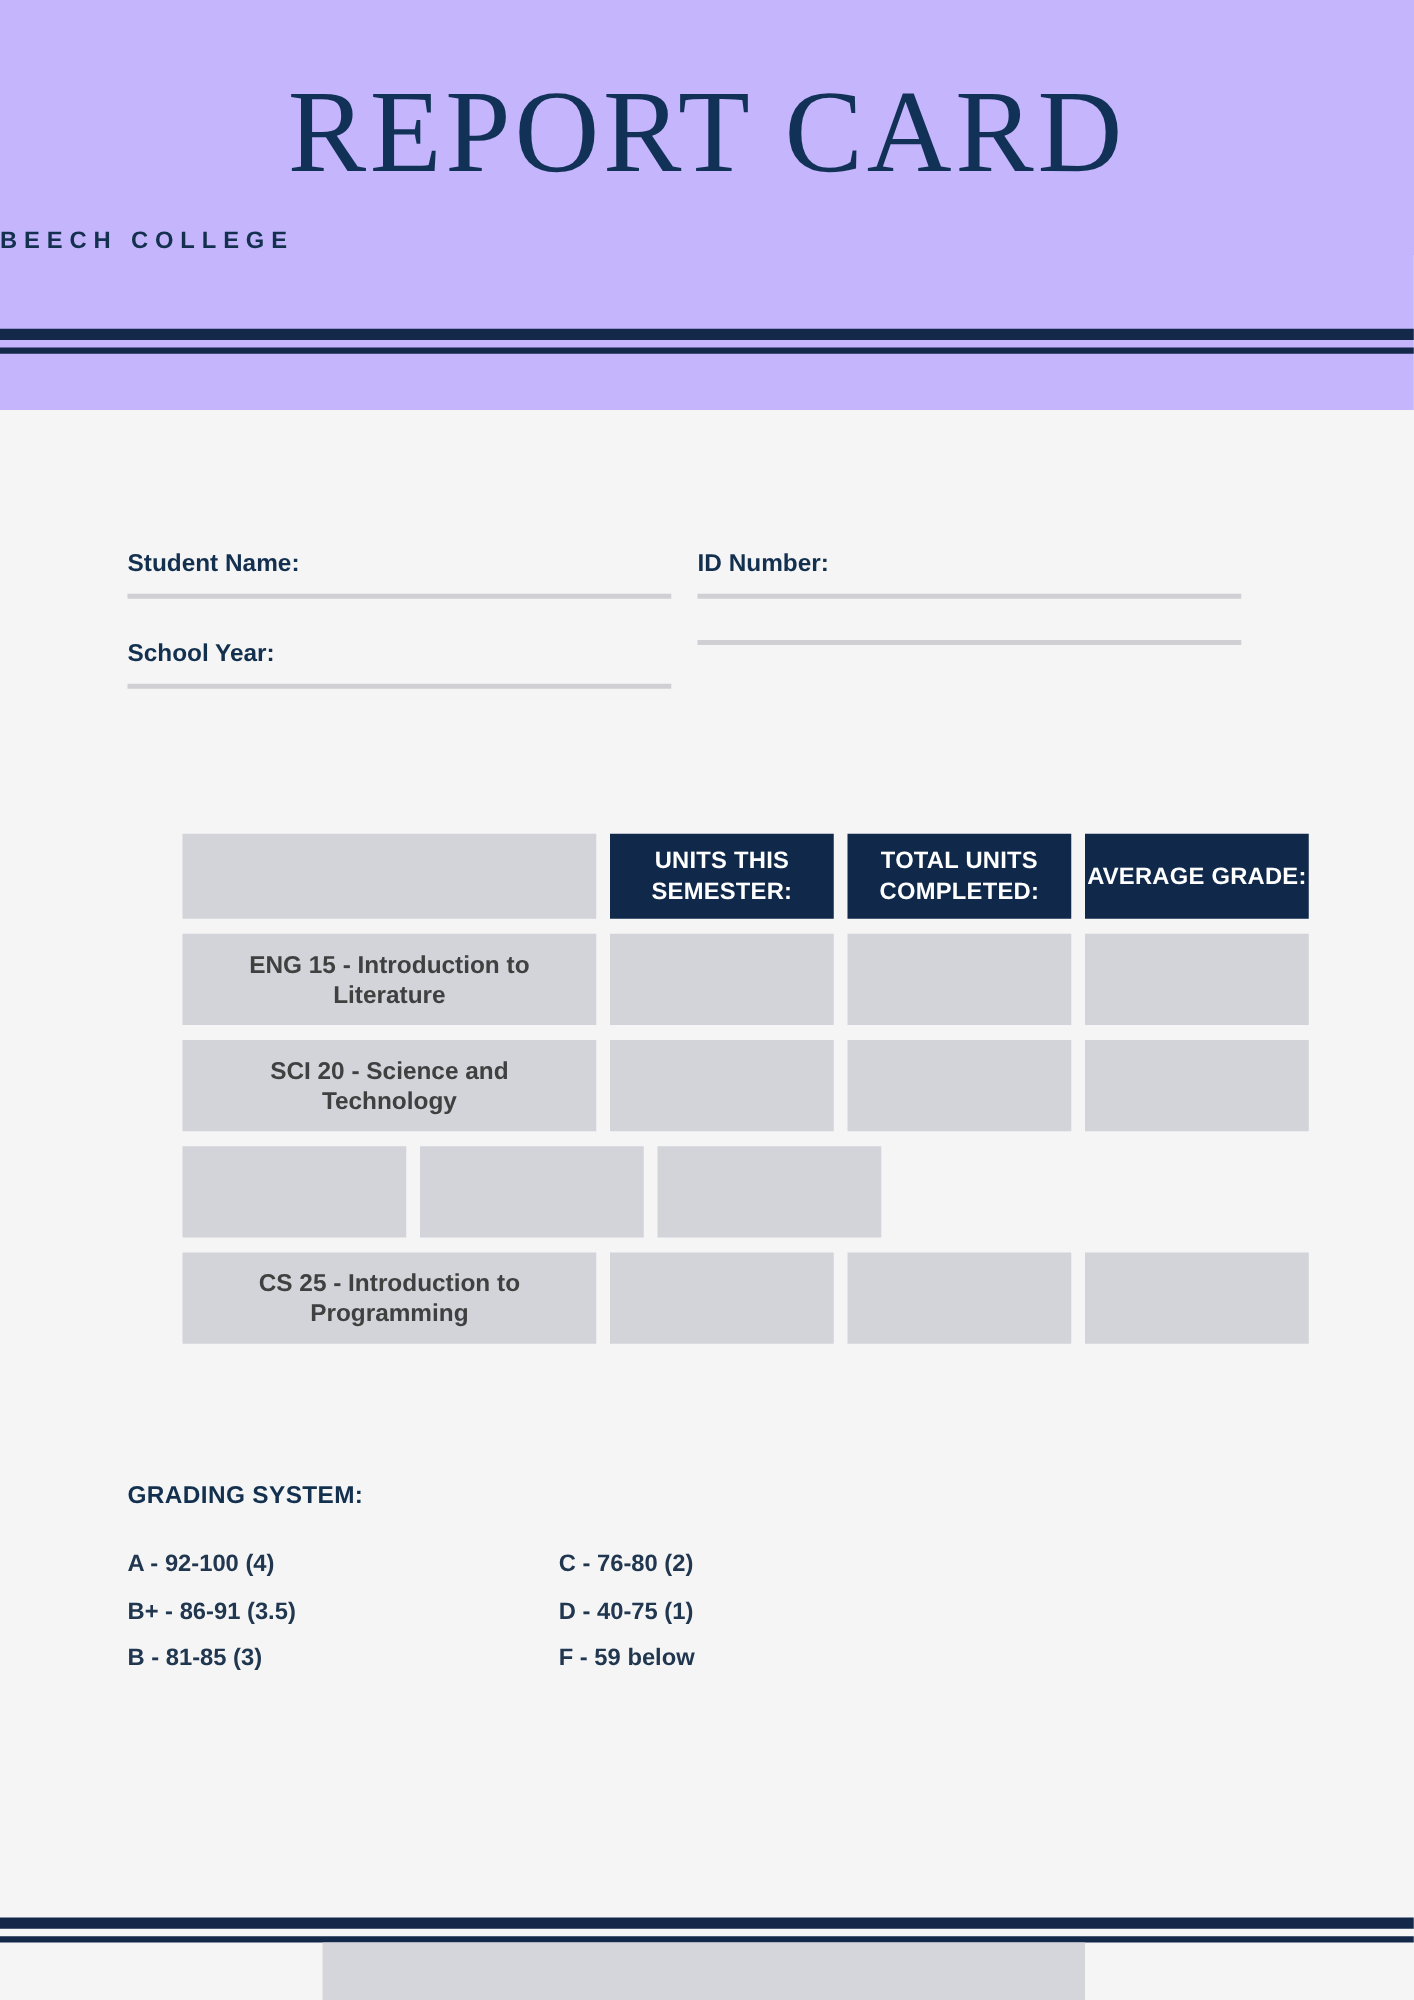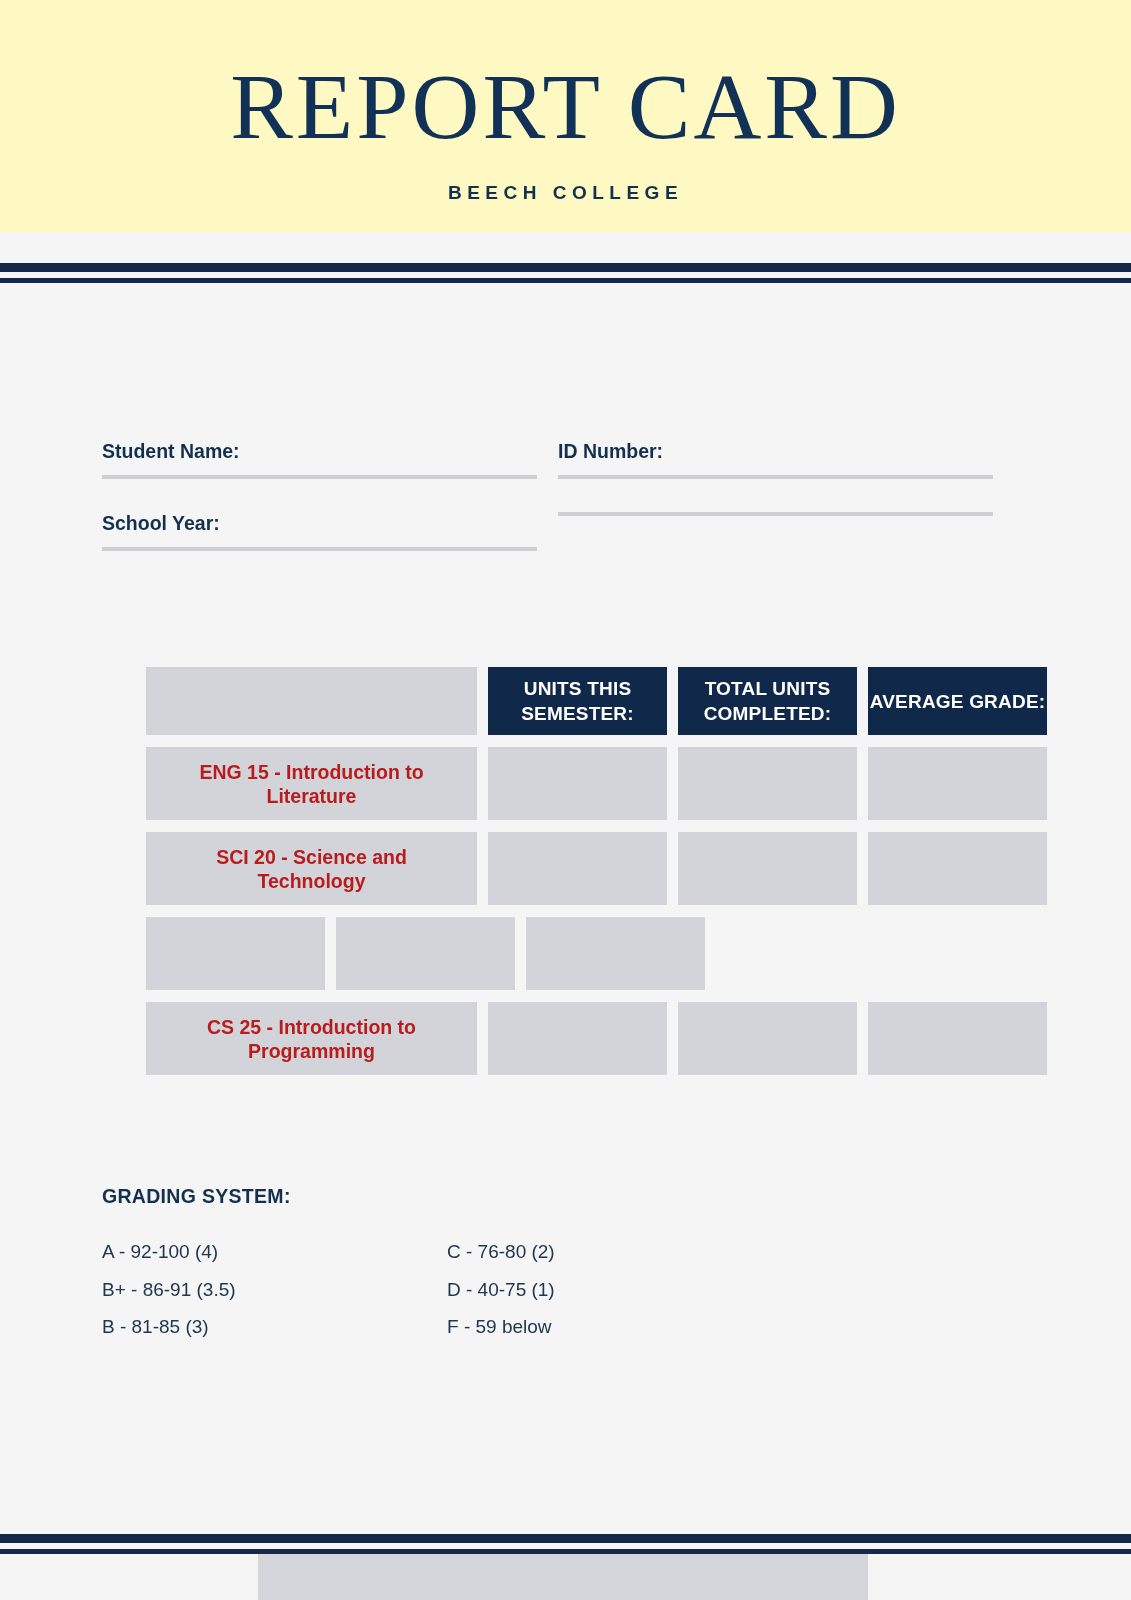--- a/index.html
+++ b/index.html
@@ -21,22 +21,22 @@
     height: 1600px;
     position: relative;
     background: #f5f5f6;
   }
 
   
   .header {
     position: absolute;
     top: 0; left: 0;
     width: 1131px;
-    height: 232px;
-    background: #fef9c3;
+    height: 328px;
+    background: #c4b5fd;
   }
 
   .title {
     position: absolute;
     top: 54px;
     left: 0;
     width: 1131px;
     text-align: center;
     font-family: "Liberation Serif", serif;
     font-size: 94px;
@@ -44,21 +44,21 @@
     font-weight: 400;
     letter-spacing: 3px;
     color: #123156;
   }
 
   .subtitle {
     position: absolute;
     top: 182px;
     left: 0;
     width: 1131px;
-    text-align: center;
+    text-align: left;
     font-size: 19px;
     font-weight: 700;
     letter-spacing: 5.5px;
     color: #13304f;
   }
 
   
   .rule-top-thick {
     position: absolute;
     left: 0;
@@ -143,21 +143,21 @@
     background: #10294b;
     color: #ffffff;
     font-size: 19px;
     font-weight: 700;
     line-height: 25px;
     letter-spacing: 0.2px;
   }
 
   .brow .cell { height: 73px; }
   .brow .c-course {
-    color: #b91c1c;
+    color: #404040;
     font-size: 19.5px;
     font-weight: 700;
     line-height: 24px;
     padding: 0 14px;
   }
 
   
   .grading {
     position: absolute;
     top: 1185px;
@@ -176,21 +176,21 @@
   .grading-cols {
     display: flex;
   }
 
   .grading-col { width: 345px; }
 
   .grade-item {
     font-size: 19px;
     color: #21374f;
     line-height: 37.5px;
-    font-weight: 400;
+    font-weight: 700;
   }
 
   
   .footer-box {
     position: absolute;
     top: 1554px;
     left: 258px;
     width: 610px;
     height: 46px;
     background: #d5d5dc;

